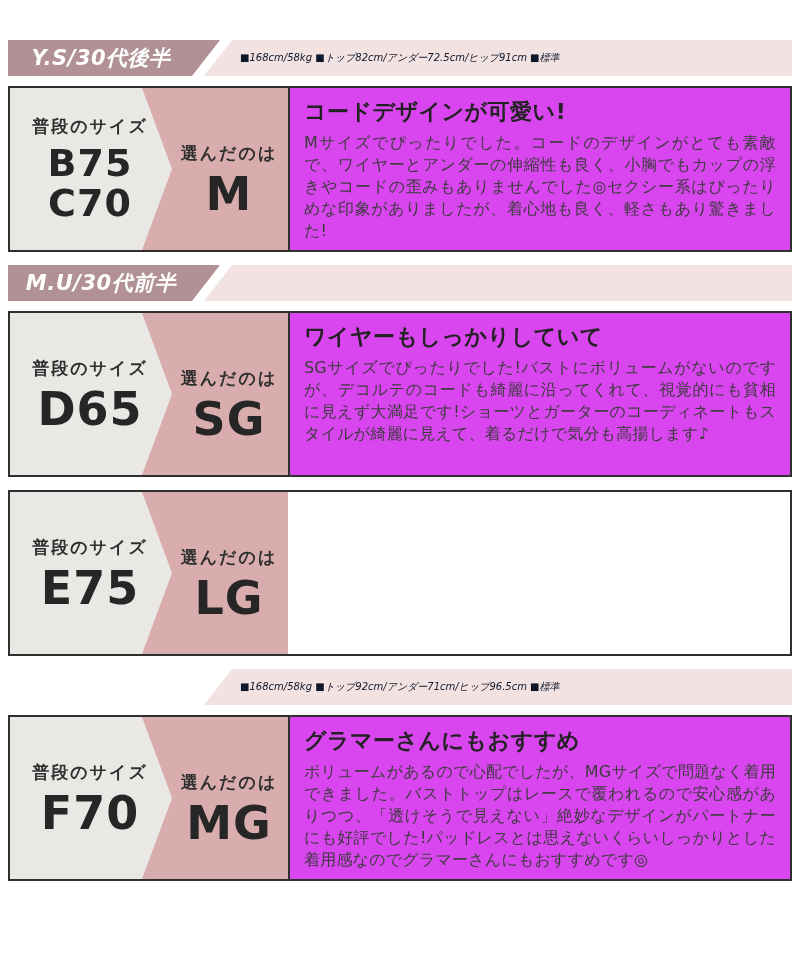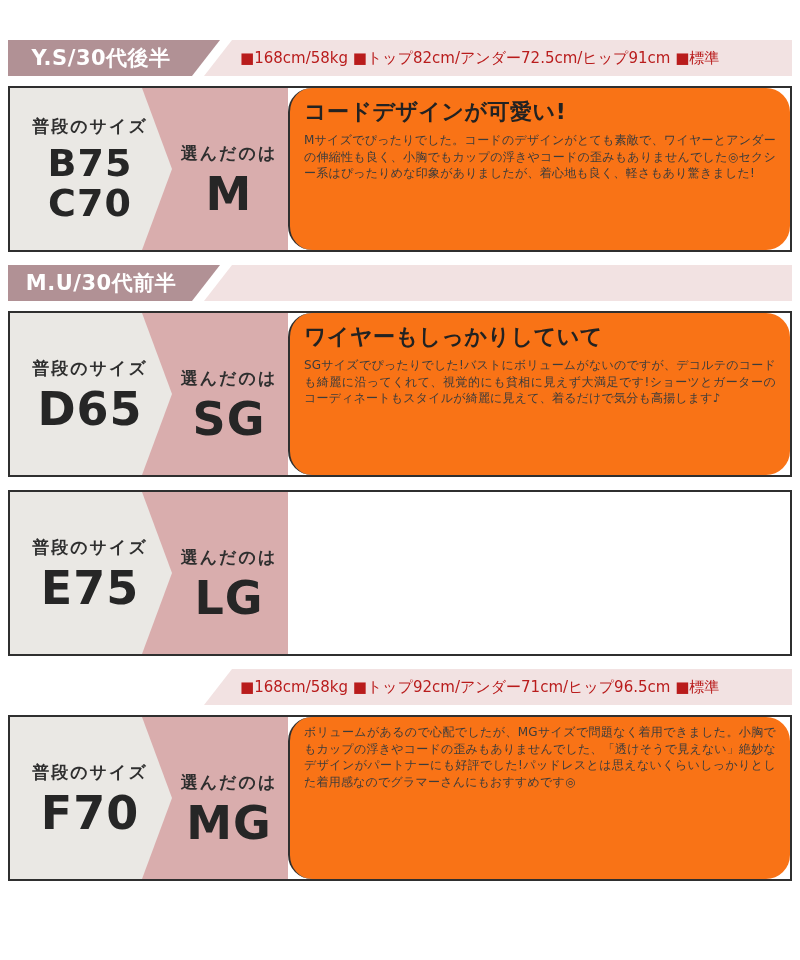--- a/index.html
+++ b/index.html
@@ -20,39 +20,40 @@
     overflow: hidden;
   }
   .card { margin-bottom: 13px; }
 
   
   .band {
     position: relative;
     height: 36px;
     background: var(--band-bg);
     margin-bottom: 10px;
+    font-style: italic;
   }
   .band-white {
     position: absolute; left: 0; top: 0; bottom: 0; width: 224px;
     background: #ffffff;
     clip-path: polygon(0 0, 100% 0, calc(100% - 28px) 100%, 0 100%);
   }
   .band-name {
     position: absolute; left: 0; top: 0; bottom: 0; width: 212px;
     background: var(--name-bg);
     clip-path: polygon(0 0, 100% 0, calc(100% - 28px) 100%, 0 100%);
     display: flex; align-items: center; justify-content: center;
     padding-right: 26px;
     color: #ffffff; font-weight: bold; font-size: 21px;
     letter-spacing: 0.5px;
   }
   .band-specs {
     position: absolute; left: 232px; top: 0; bottom: 0; right: 4px;
     display: flex; align-items: center;
-    font-size: 15px; color: #b91c1c; white-space: nowrap;
+    font-size: 10px; color: #0f172a; white-space: nowrap;
     letter-spacing: 0px;
   }
 
   
   .body-row {
     display: flex;
     border: 2px solid var(--border-col);
     min-height: 166px;
     background: #ffffff;
   }
@@ -78,30 +79,29 @@
     letter-spacing: 2px; margin-bottom: 6px; white-space: nowrap;
   }
   .usual-line, .chosen-val {
     font-size: 46px; font-weight: bold; color: #262626;
     line-height: 1.0; display: block; letter-spacing: 1px;
   }
   .two-line .usual-line { font-size: 38px; line-height: 1.05; }
 
   .review {
     flex: 1; border-left: 2px solid var(--border-col);
-    background: #f97316;
+    background: #d946ef;
     padding: 7px 14px 6px 14px;
-    border-radius: 24px;
   }
   .review-title {
     font-size: 22px; font-weight: bold; color: #222222;
     margin: 2px 0 5px 0; letter-spacing: 0.5px;
   }
   .review-body {
-    font-size: 12px; line-height: 1.38; color: var(--text-dark);
+    font-size: 16px; line-height: 1.38; color: var(--text-dark);
     text-align: justify; letter-spacing: 0.2px;
   }
 </style>
 </head>
 <body>
 
 <div class="card">
   <div class="band">
     <div class="band-white"></div>
     <div class="band-name">Y.S/30代後半</div>
@@ -181,16 +181,17 @@
         <span class="size-label">普段のサイズ</span>
         <span class="usual-line">F70</span>
         <span class="usual-line"></span>
       </div>
       <div class="size-col right">
         <span class="size-label">選んだのは</span>
         <span class="chosen-val">MG</span>
       </div>
     </div>
     <div class="review">
-      <div class="review-body">ボリュームがあるので心配でしたが、MGサイズで問題なく着用できました。小胸でもカップの浮きやコードの歪みもありませんでした、「透けそうで見えない」絶妙なデザインがパートナーにも好評でした!パッドレスとは思えないくらいしっかりとした着用感なのでグラマーさんにもおすすめです◎</div>
+      <div class="review-title">グラマーさんにもおすすめ</div>
+      <div class="review-body">ボリュームがあるので心配でしたが、MGサイズで問題なく着用できました。バストトップはレースで覆われるので安心感がありつつ、「透けそうで見えない」絶妙なデザインがパートナーにも好評でした!パッドレスとは思えないくらいしっかりとした着用感なのでグラマーさんにもおすすめです◎</div>
     </div>
   </div>
 </div>
 
 </body></html>

